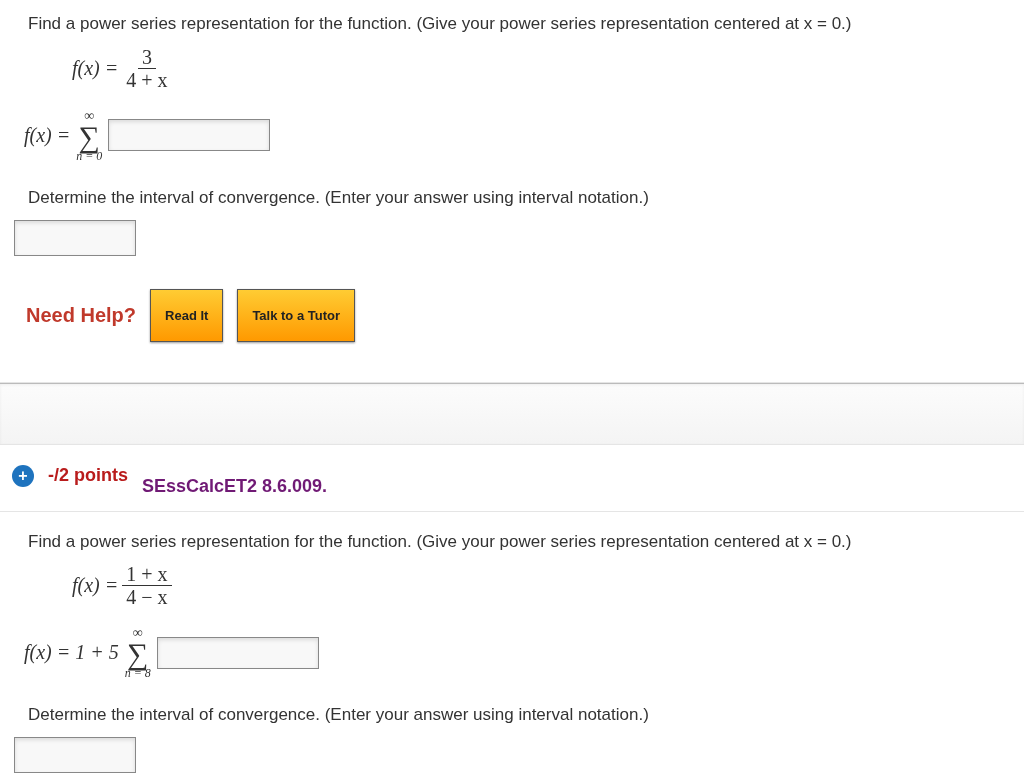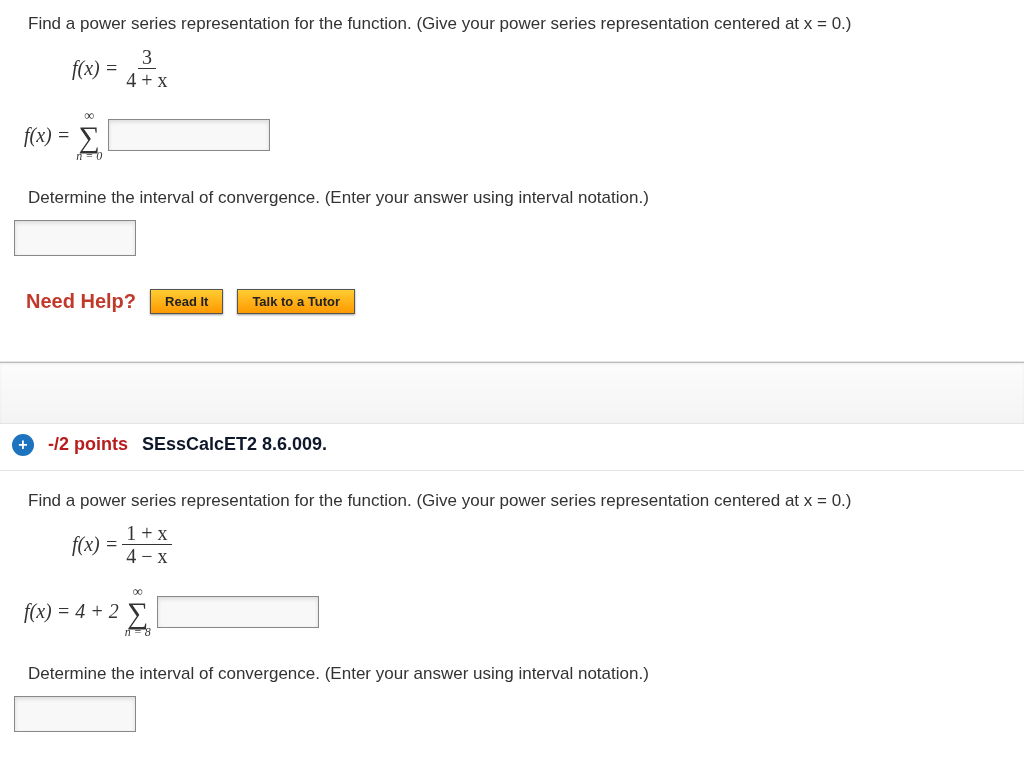--- a/index.html
+++ b/index.html
@@ -80,32 +80,32 @@
     height: 30px;
   }
   .grey-box.med {
     width: 120px;
     height: 34px;
   }
   .need-help-row {
     display: flex;
     align-items: center;
     gap: 14px;
-    margin: 28px 0 27px 14px;
+    margin: 28px 0 20px 14px;
   }
   .need-help-label {
     color: #c0392b;
     font-weight: bold;
     font-size: 20px;
   }
   .orange-btn {
     display: inline-block;
     background: linear-gradient(to bottom, #ffcc33, #ff9900);
     border: 1px solid #555;
-    padding: 4px 14px;
+    padding: 18px 14px;
     font-size: 13px;
     font-weight: bold;
     color: #222;
     cursor: pointer;
     box-shadow: 0 1px 2px rgba(0,0,0,0.4);
   }
   .divider-big {
     border-top: 1px solid #bbb;
     margin: 0;
     height: 60px;
@@ -132,21 +132,22 @@
     font-size: 16px;
   }
   .points-text {
     color: #b91c1c;
     font-weight: bold;
     font-size: 18px;
   }
   .qcode {
     font-weight: bold;
     font-size: 18px;
-    color: #0f172a;
+    color: #701a75;
+    margin-top: 21px;
   }
   .section2 {
     padding: 14px 12px 8px 12px;
   }
   .hr-light {
     border: none;
     border-top: 1px solid #e5e5e5;
     margin: 12px 0 0 0;
   }
 </style>
@@ -202,21 +203,21 @@
 
   <div class="formula-row">
     <span>f(x) = </span>
     <span class="frac">
       <span class="num">1 + x</span>
       <span class="den">4 − x</span>
     </span>
   </div>
 
   <div class="answer-row">
-    <span>f(x) = 4 + 2</span>
+    <span>f(x) = 1 + 5</span>
     <span class="sigma-wrap">
       <span class="inf">∞</span>
       <span class="sigma">∑</span>
       <span class="lower">n = 8</span>
     </span>
     <span class="grey-box wide"></span>
   </div>
 
   <div class="prompt">Determine the interval of convergence. (Enter your answer using interval notation.)</div>
 

